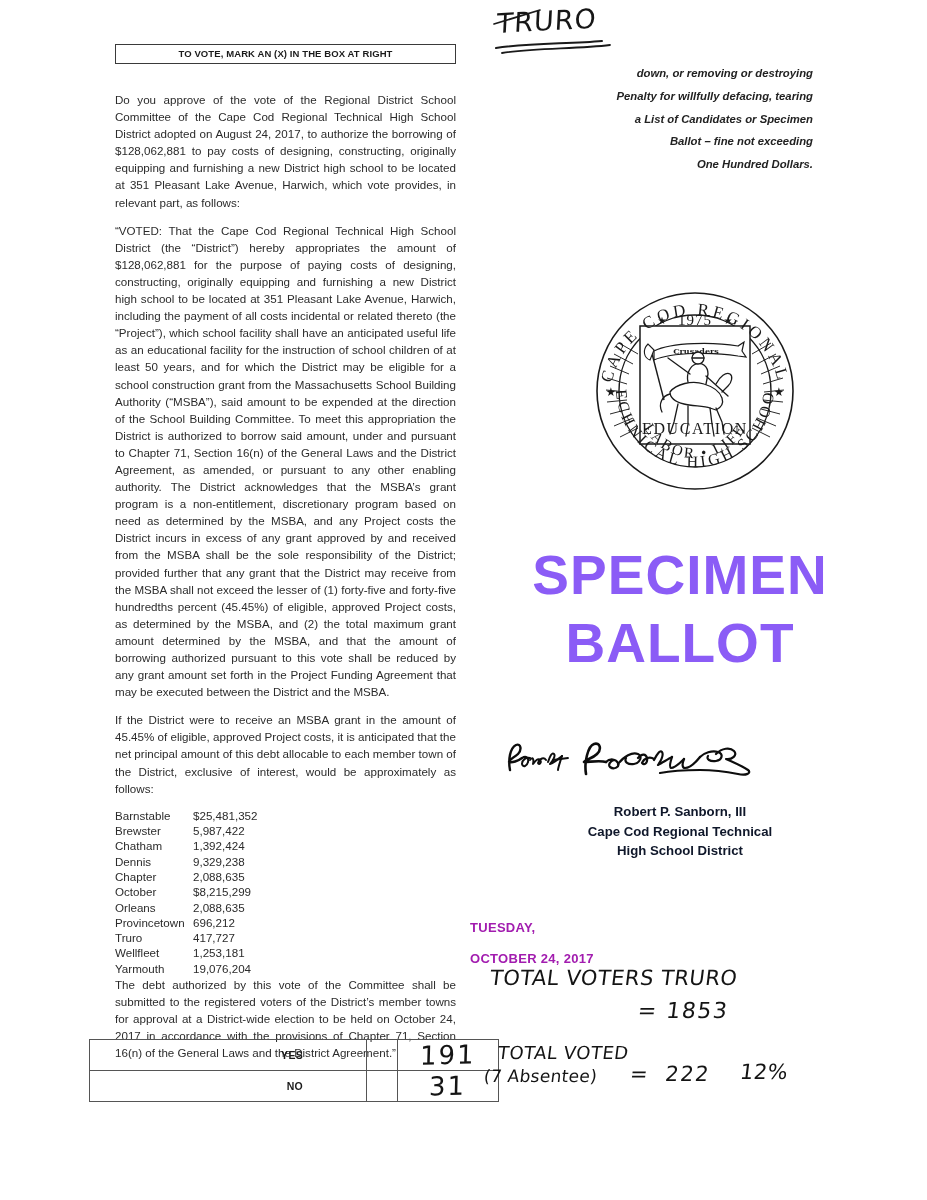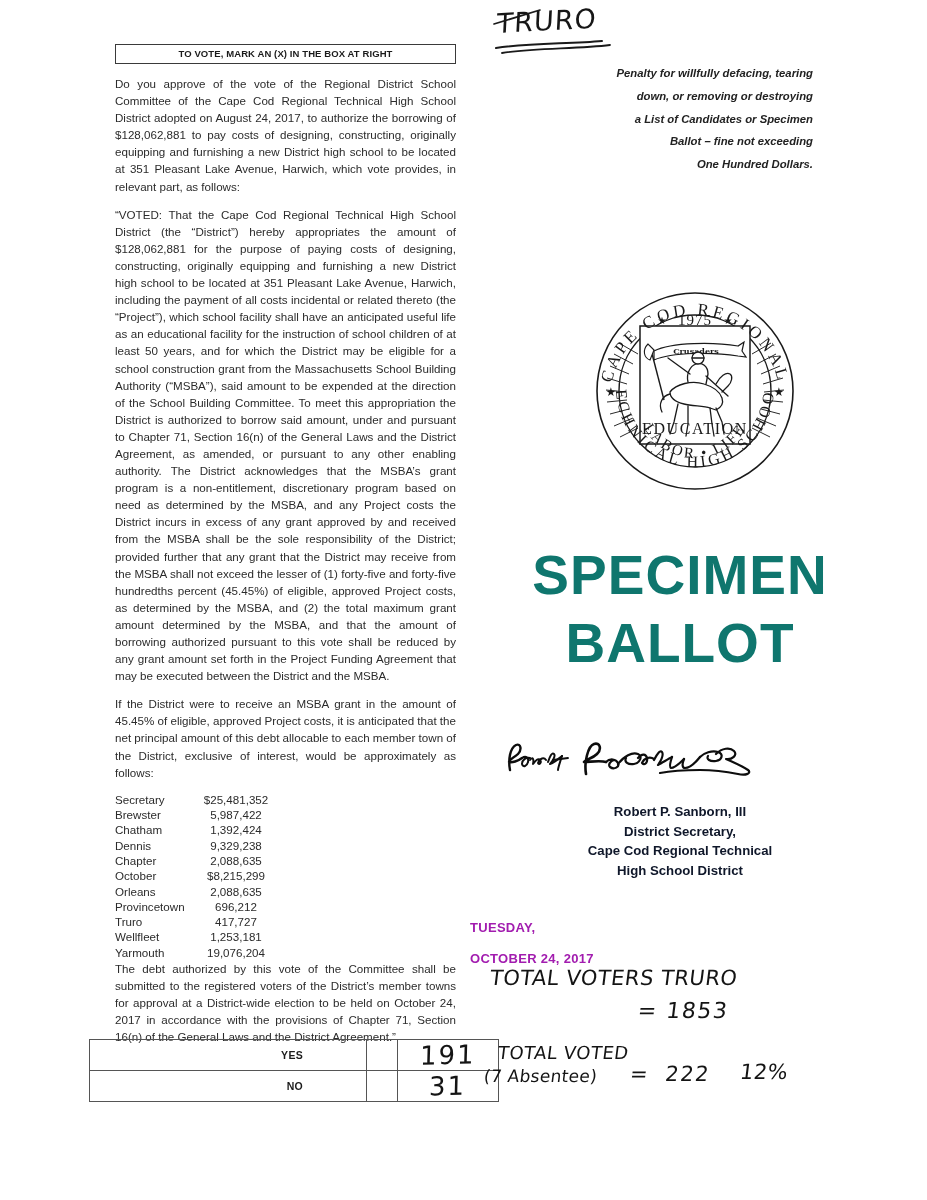--- a/index.html
+++ b/index.html
@@ -27,21 +27,21 @@
     top: 44px;
     width: 341px;
   }
   .vote-instruction-box {
     border: 1px solid #3a3a3a;
     padding: 3px 0 4px 0;
     text-align: center;
     font-size: 9.5px;
     font-weight: bold;
     letter-spacing: 0.1px;
-    margin-bottom: 11px;
+    margin-bottom: 27px;
   }
   .q-para {
     font-size: 11.6px;
     line-height: 17.1px;
     text-align: justify;
     text-justify: inter-word;
     margin: 0 0 11px 0;
     color: #2b2b2b;
   }
   .q-para:last-child { margin-bottom: 0; }
@@ -58,21 +58,21 @@
     display: flex;
     white-space: pre;
   }
   .town-name {
     width: 78px;
     flex: 0 0 78px;
   }
   .town-amount {
     width: 86px;
     flex: 0 0 86px;
-    text-align: center;
+    text-align: left;
   }
 
   
   #vote-table {
     position: absolute;
     left: 89px;
     top: 1039px;
     width: 345px;
     border-collapse: collapse;
     table-layout: fixed;
@@ -150,21 +150,21 @@
   #specimen-title {
     position: absolute;
     left: 0;
     top: 541px;
     width: 420px;
     text-align: center;
     font-size: 55px;
     font-weight: bold;
     line-height: 68px;
     letter-spacing: 1px;
-    color: #0f766e;
+    color: #8b5cf6;
   }
   #signature-wrap {
     position: absolute;
     left: 30px;
     top: 736px;
     width: 300px;
     height: 48px;
   }
   #signer-block {
     position: absolute;
@@ -242,21 +242,21 @@
 
     <div class="vote-instruction-box">TO VOTE, MARK AN (X) IN THE BOX AT RIGHT</div>
 
     <p class="q-para">Do you approve of the vote of the Regional District School Committee of the Cape Cod Regional Technical High School District adopted on August 24, 2017, to authorize the borrowing of $128,062,881 to pay costs of designing, constructing, originally equipping and furnishing a new District high school to be located at 351 Pleasant Lake Avenue, Harwich, which vote provides, in relevant part, as follows:</p>
 
     <p class="q-para">“VOTED: That the Cape Cod Regional Technical High School District (the “District”) hereby appropriates the amount of $128,062,881 for the purpose of paying costs of designing, constructing, originally equipping and furnishing a new District high school to be located at 351 Pleasant Lake Avenue, Harwich, including the payment of all costs incidental or related thereto (the “Project”), which school facility shall have an anticipated useful life as an educational facility for the instruction of school children of at least 50 years, and for which the District may be eligible for a school construction grant from the Massachusetts School Building Authority (“MSBA”), said amount to be expended at the direction of the School Building Committee. To meet this appropriation the District is authorized to borrow said amount, under and pursuant to Chapter 71, Section 16(n) of the General Laws and the District Agreement, as amended, or pursuant to any other enabling authority. The District acknowledges that the MSBA’s grant program is a non-entitlement, discretionary program based on need as determined by the MSBA, and any Project costs the District incurs in excess of any grant approved by and received from the MSBA shall be the sole responsibility of the District; provided further that any grant that the District may receive from the MSBA shall not exceed the lesser of (1) forty-five and forty-five hundredths percent (45.45%) of eligible, approved Project costs, as determined by the MSBA, and (2) the total maximum grant amount determined by the MSBA, and that the amount of borrowing authorized pursuant to this vote shall be reduced by any grant amount set forth in the Project Funding Agreement that may be executed between the District and the MSBA.</p>
 
     <p class="q-para">If the District were to receive an MSBA grant in the amount of 45.45% of eligible, approved Project costs, it is anticipated that the net principal amount of this debt allocable to each member town of the District, exclusive of interest, would be approximately as follows:</p>
 
     <div id="town-list">
-        <div class="town-row"><span class="town-name">Secretary</span><span class="town-amount">$25,481,352</span></div>
+        <div class="town-row"><span class="town-name">Barnstable</span><span class="town-amount">$25,481,352</span></div>
         <div class="town-row"><span class="town-name">Brewster</span><span class="town-amount">5,987,422</span></div>
         <div class="town-row"><span class="town-name">Chatham</span><span class="town-amount">1,392,424</span></div>
         <div class="town-row"><span class="town-name">Dennis</span><span class="town-amount">9,329,238</span></div>
         <div class="town-row"><span class="town-name">Chapter</span><span class="town-amount">2,088,635</span></div>
         <div class="town-row"><span class="town-name">October</span><span class="town-amount">$8,215,299</span></div>
         <div class="town-row"><span class="town-name">Orleans</span><span class="town-amount">2,088,635</span></div>
         <div class="town-row"><span class="town-name">Provincetown</span><span class="town-amount">696,212</span></div>
         <div class="town-row"><span class="town-name">Truro</span><span class="town-amount">417,727</span></div>
         <div class="town-row"><span class="town-name">Wellfleet</span><span class="town-amount">1,253,181</span></div>
         <div class="town-row"><span class="town-name">Yarmouth</span><span class="town-amount">19,076,204</span></div>
@@ -285,22 +285,22 @@
     <div id="truro-hand" class="handwriting">
       <span class="hw-text">TRURO</span>
       <svg width="150" height="48" viewBox="0 0 150 48" style="position:absolute;left:0;top:0;">
         <path d="M2,16 L48,2" stroke="#1a1a1a" stroke-width="1.7" fill="none" stroke-linecap="round"></path>
         <path d="M4,40 C35,35 78,36 110,33" stroke="#1a1a1a" stroke-width="2" fill="none" stroke-linecap="round"></path>
         <path d="M10,45 C42,40 86,41 118,37" stroke="#1a1a1a" stroke-width="1.8" fill="none" stroke-linecap="round"></path>
       </svg>
     </div>
 
     <div id="penalty-note">
+        <div>down, or removing or destroying</div>
         <div>Penalty for willfully defacing, tearing</div>
-        <div>down, or removing or destroying</div>
         <div>a List of Candidates or Specimen</div>
         <div>Ballot – fine not exceeding</div>
         <div>One Hundred Dollars.</div>
       </div>
 
 
     <div id="seal-wrap">
       <svg viewBox="0 0 206 206" width="206" height="206">
         <defs>
           <path id="arcTop" d="M 18,112 A 85,85 0 0 1 188,112" fill="none"></path>
@@ -407,21 +407,20 @@
                    C210,26 206,23 208,20" stroke-width="2.2"></path>
           <path d="M216,18 C222,12 230,11 234,15 C238,19 232,24 226,23
                    C233,26 242,30 248,34 C252,37 246,40 238,38
                    C228,36 214,34 200,34 C186,34 170,35 160,37" stroke-width="2.2"></path>
         </g>
       </svg>
     </div>
 
     <div id="signer-block">
         <div>Robert P. Sanborn, III</div>
-        <div>District Secretary,</div>
         <div>Cape Cod Regional Technical</div>
         <div>High School District</div>
       </div>
 
     <div id="election-date">
       <div>TUESDAY,</div>
       <div>OCTOBER 24, 2017</div>
     </div>
 
     <div id="tally-notes" class="handwriting">

